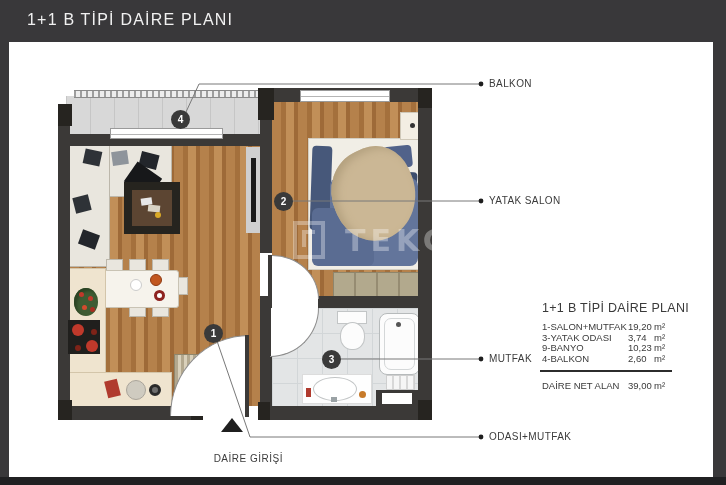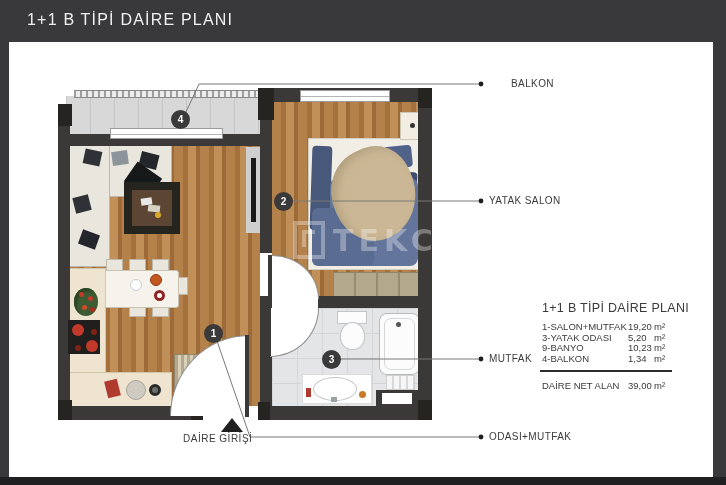--- a/index.html
+++ b/index.html
@@ -27,22 +27,22 @@
     font-size:10px;font-weight:bold;line-height:19px;text-align:center;z-index:45;}
   .callout{font-size:10px;color:#3b3b3b;letter-spacing:.4px;z-index:46;white-space:nowrap;}
   .legend{left:540px;top:301px;width:132px;z-index:46;color:#3a3a3a;}
   .legend .ltitle{font-size:12.5px;letter-spacing:.3px;margin:0 0 7px 2px;white-space:nowrap;}
   .lrow{display:flex;font-size:9.5px;line-height:10.5px;margin-left:2px;}
   .lrow .n{width:86px;}
   .lrow .v{width:26px;}
   .lrow .u{width:18px;}
   .ldiv{height:2px;background:#2c2c2c;margin:6px 0 9px 0;}
   .tri{width:0;height:0;border-left:11px solid transparent;border-right:11px solid transparent;border-bottom:14px solid #1f1f1f;z-index:46;}
-  .entr-label{font-size:10px;color:#3b3b3b;letter-spacing:.5px;width:100px;text-align:left;z-index:46;}
-  .wm{left:293px;top:221px;display:flex;align-items:center;gap:8px;z-index:50;pointer-events:none;}
+  .entr-label{font-size:10px;color:#3b3b3b;letter-spacing:.5px;width:100px;text-align:right;z-index:46;margin-top:20px;}
+  .wm{left:293px;top:221px;display:flex;align-items:center;gap:20px;z-index:50;pointer-events:none;}
   .wm .box{width:24px;height:30px;border:4px solid rgba(255,255,255,.33);position:relative;}
   .wm .box .inner{position:absolute;left:5px;top:5px;width:9px;height:13px;border-left:4px solid rgba(255,255,255,.33);border-top:4px solid rgba(255,255,255,.33);}
   .wm .txt{font-family:"DejaVu Sans",sans-serif;font-weight:bold;font-size:30px;letter-spacing:5px;color:rgba(255,255,255,.33);}
   svg.leaders{left:0;top:0;z-index:40;pointer-events:none;}
   .z2{z-index:10;} .z3{z-index:20;} .z4{z-index:30;}
 </style>
 </head>
 <body>
 
 <div class="abs content"></div>
@@ -168,48 +168,48 @@
   <circle cx="481" cy="201" r="2.4" fill="#1e1e1e"></circle>
   <circle cx="481" cy="359" r="2.4" fill="#1e1e1e"></circle>
   <circle cx="481" cy="437" r="2.4" fill="#1e1e1e"></circle>
 </svg>
 
 <div class="abs badge" style="left:204px;top:324px;">1</div>
 <div class="abs badge" style="left:274px;top:192px;">2</div>
 <div class="abs badge" style="left:322px;top:350px;">3</div>
 <div class="abs badge" style="left:171px;top:110px;">4</div>
 
-<div class="abs callout" style="left:511px;top:78px;">BALKON</div>
+<div class="abs callout" style="left:489px;top:78px;">BALKON</div>
 <div class="abs callout" style="left:489px;top:195px;">YATAK SALON</div>
 <div class="abs callout" style="left:489px;top:353px;">MUTFAK</div>
 <div class="abs callout" style="left:489px;top:431px;">ODASI+MUTFAK</div>
 
 <div class="abs tri" style="left:221px;top:418px;"></div>
 <div class="abs entr-label" style="left:183px;top:433px;">DAİRE GİRİŞİ</div>
 
 <div class="abs legend">
   <div class="ltitle">1+1 B TİPİ DAİRE PLANI</div>
   <div class="lrow">
     <span class="n">1-SALON+MUTFAK</span>
     <span class="v">19,20</span>
     <span class="u">m²</span>
   </div>
   <div class="lrow">
     <span class="n">3-YATAK ODASI</span>
-    <span class="v">5,20</span>
+    <span class="v">3,74</span>
     <span class="u">m²</span>
   </div>
   <div class="lrow">
     <span class="n">9-BANYO</span>
     <span class="v">10,23</span>
     <span class="u">m²</span>
   </div>
   <div class="lrow">
     <span class="n">4-BALKON</span>
-    <span class="v">1,34</span>
+    <span class="v">2,60</span>
     <span class="u">m²</span>
   </div>
   <div class="ldiv"></div>
   <div class="lrow">
     <span class="n">DAİRE NET ALAN</span>
     <span class="v">39,00</span>
     <span class="u">m²</span>
   </div>
 </div>
 

